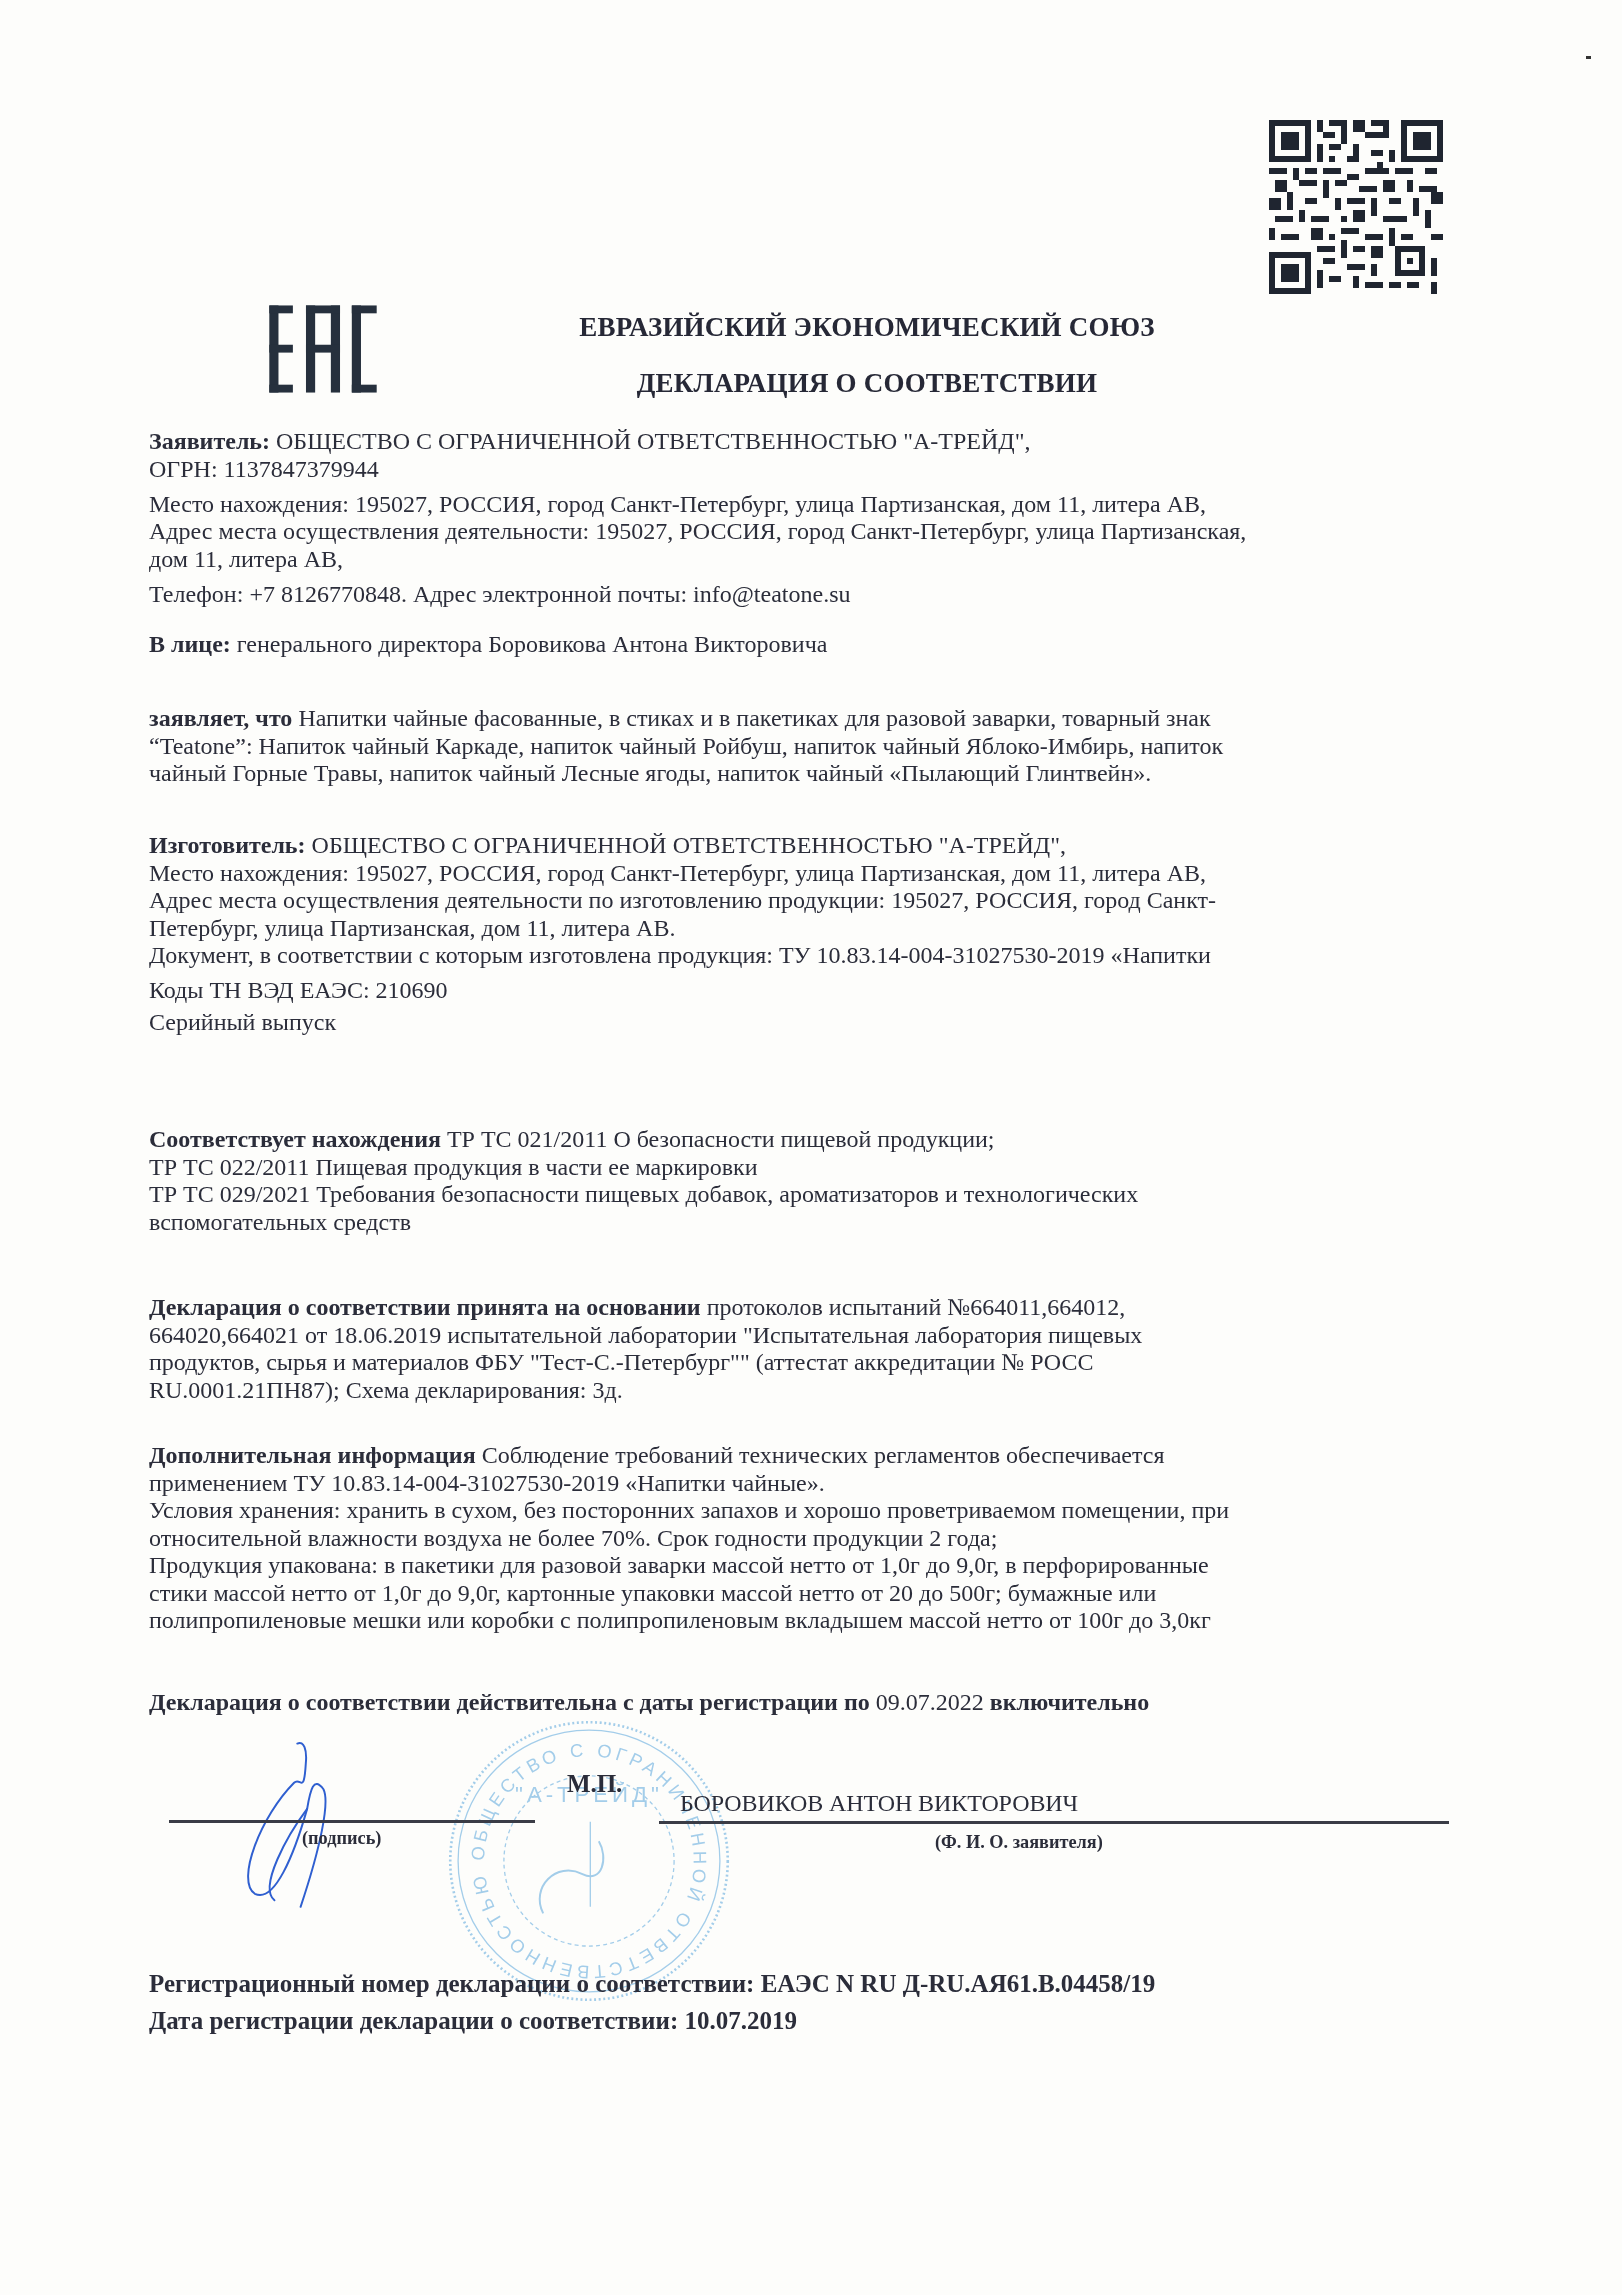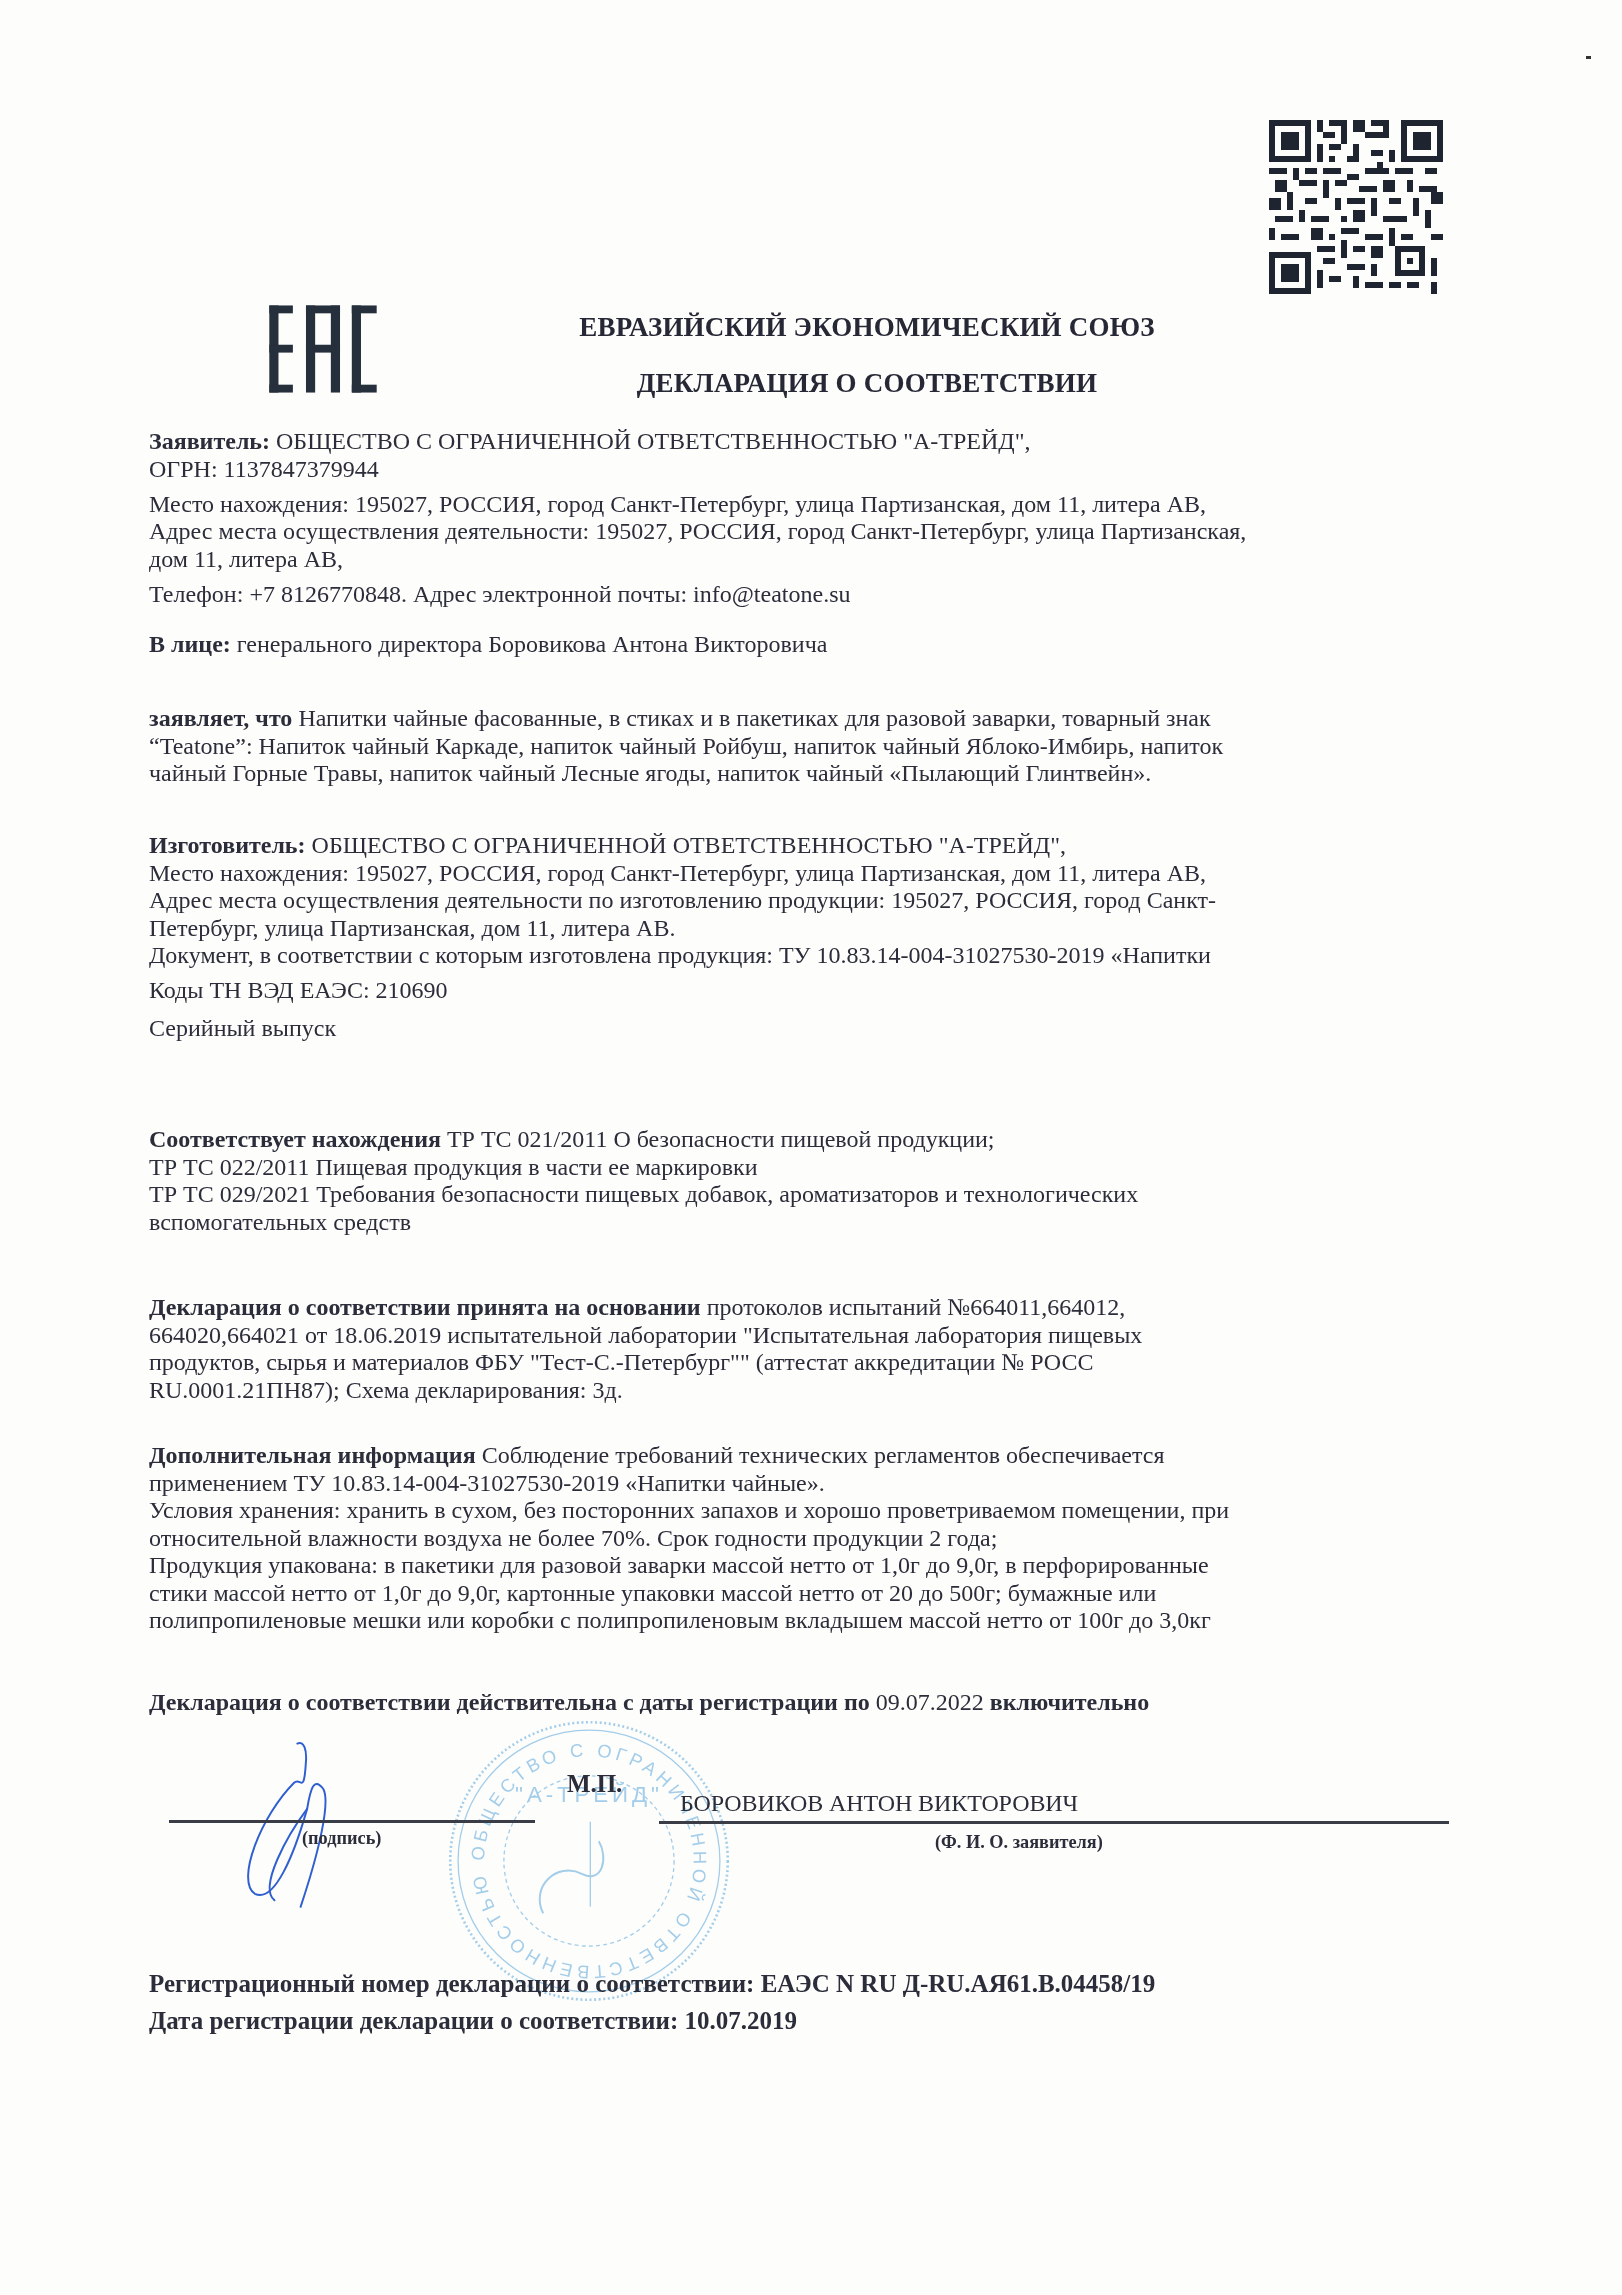--- a/index.html
+++ b/index.html
@@ -158,21 +158,21 @@
   <div>чайный Горные Травы, напиток чайный Лесные ягоды, напиток чайный «Пылающий Глинтвейн».</div>
 </div>
 
 <div class="para" style="top:832px;">
   <div><span class="b">Изготовитель:</span><span> ОБЩЕСТВО С ОГРАНИЧЕННОЙ ОТВЕТСТВЕННОСТЬЮ "А-ТРЕЙД",</span></div>
   <div>Место нахождения: 195027, РОССИЯ, город Санкт-Петербург, улица Партизанская, дом 11, литера  АВ,</div>
   <div>Адрес места осуществления деятельности по изготовлению продукции: 195027, РОССИЯ, город Санкт-</div>
   <div>Петербург, улица Партизанская, дом 11, литера АВ.</div>
   <div>Документ, в соответствии с которым изготовлена продукция: ТУ 10.83.14-004-31027530-2019 «Напитки</div>
   <div style="margin-top:7.9px;">Коды ТН ВЭД ЕАЭС: 210690</div>
-  <div style="margin-top:10px;">Серийный выпуск</div>
+  <div style="margin-top:4px;">Серийный выпуск</div>
 </div>
 
 <div class="para" style="top:1126px;">
   <div><span class="b">Соответствует нахождения</span><span>   ТР ТС 021/2011 О безопасности пищевой продукции;</span></div>
   <div>ТР ТС 022/2011 Пищевая продукция в части ее маркировки</div>
   <div>ТР ТС 029/2021 Требования безопасности пищевых добавок, ароматизаторов и технологических</div>
   <div>вспомогательных средств</div>
 </div>
 
 <div class="para" style="top:1294px;">

